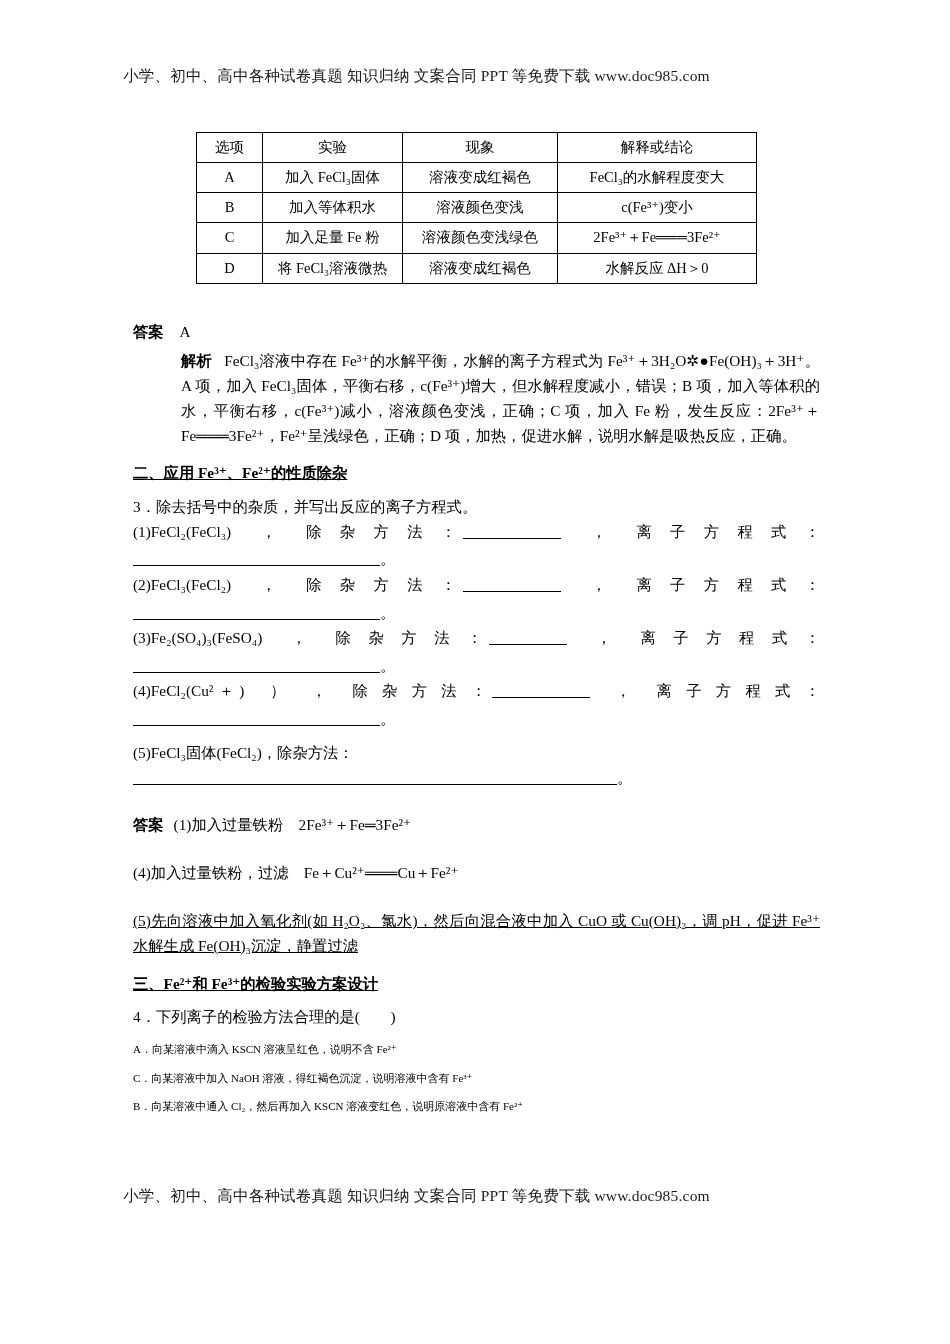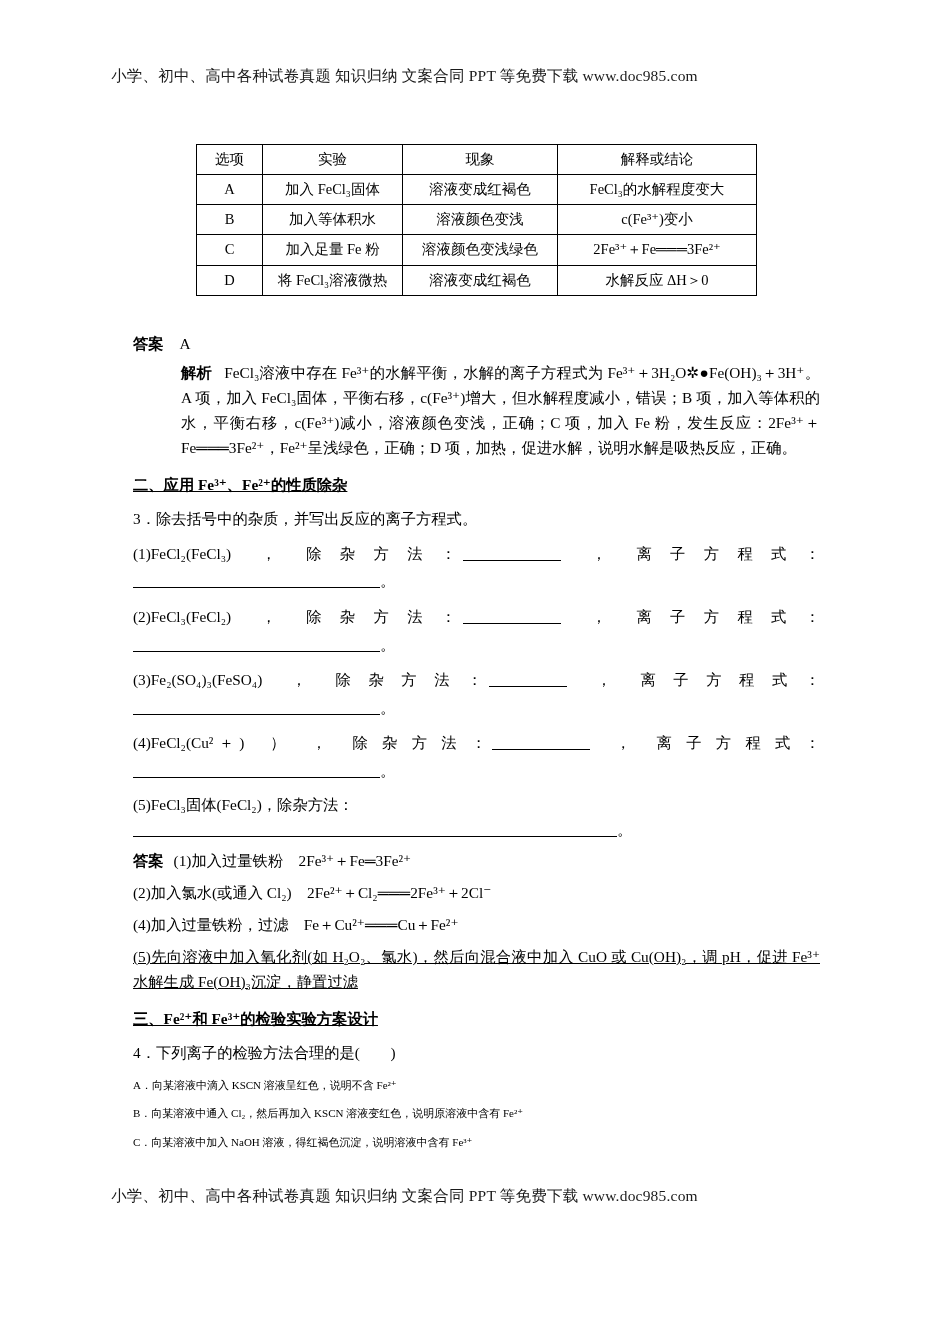--- a/index.html
+++ b/index.html
@@ -12,27 +12,28 @@
     overflow:hidden;
   }
   .page { position:relative; width:950px; height:1344px; box-sizing:border-box; }
 
   .hdr, .ftr {
     position:absolute; left:0; width:809px;
     text-align:center;
     font-size:15.5px;
     letter-spacing:0.2px;
     color:#1a1a1a;
+    padding-left:12px;
   }
   .hdr { top:66px; }
   .ftr { top:1186px; }
 
   .content {
     position:absolute;
-    left:133px; top:144px;
+    left:133px; top:132px;
     width:687px;
   }
 
   
   table.opt {
     border-collapse:collapse;
     margin:0 auto 0 63px;
     width:560px;
     table-layout:fixed;
   }
@@ -50,26 +51,25 @@
   table.opt col.c3 { width:155px; }
   table.opt col.c4 { width:199px; }
 
   
   .blk { font-size:15.3px; line-height:1.62; text-align:justify; }
   .ans-lead { font-weight:bold; }
   .para { margin-top:11px; text-align:justify; text-justify:inter-ideograph; }
   .para.j { text-align:justify; }
   .sec-head { font-weight:bold; font-size:15.3px; margin-top:13px; line-height:1.6;text-decoration:underline; }
   .qline { margin-top:9px; font-size:15.3px; line-height:1.62; }
-  .ansline { margin-top:7px; font-size:15.3px; line-height:1.62; }
+  .ansline { margin-top:23px; font-size:15.3px; line-height:1.62; }
   .optline { margin-top:11px; font-size:11px; line-height:1.62; }
 
   
   .fill {
-    margin-top:10px;
     font-size:15.3px;
     line-height:1.62;
     text-align:justify;
     text-align-last:justify;
   }
   .fill2 {
     font-size:15.3px;
     line-height:1.72;
     margin-top:2px;
   }
@@ -163,31 +163,30 @@
     </div>
     <div class="fill2"><span class="u-l"></span>。</div>
 
     <div class="qline">
       <span>(5)</span><span>FeCl₃固体(FeCl₂)，</span><span>除杂方法：</span><span class="u-xl"></span>。
     </div>
 
     <div class="ansline">
       <span class="ans-lead">答案</span><span style="padding-left:10px;"></span><span>(1)加入过量铁粉　2Fe³⁺＋Fe═3Fe²⁺</span>
     </div>
-    <div class="ansline"><span>(2)加入氯水(或通入 Cl₂)　2Fe²⁺＋Cl₂═══2Fe³⁺＋2Cl⁻</span></div>
     <div class="ansline"><span>(4)加入过量铁粉，过滤　Fe＋Cu²⁺═══Cu＋Fe²⁺</span></div>
     <div class="ansline" style="text-align:justify;text-decoration:underline;"><span>(5)先向溶液中加入氧化剂(如 H₂O₂、氯水)，然后向混合液中加入 CuO 或 Cu(OH)₂，调 pH，促进 Fe³⁺水解生成 Fe(OH)₃沉淀，静置过滤</span></div>
 
     <div class="sec-head">三、Fe²⁺和 Fe³⁺的检验实验方案设计</div>
 
     <div class="qline">
       <span>4</span><span>．下列离子的检验方法合理的是(　　)</span>
     </div>
 
     <div class="optline">A．向某溶液中滴入 KSCN 溶液呈红色，说明不含 Fe²⁺</div>
+    <div class="optline">C．向某溶液中加入 NaOH 溶液，得红褐色沉淀，说明溶液中含有 Fe³⁺</div>
     <div class="optline">B．向某溶液中通入 Cl₂，然后再加入 KSCN 溶液变红色，说明原溶液中含有 Fe²⁺</div>
-    <div class="optline">C．向某溶液中加入 NaOH 溶液，得红褐色沉淀，说明溶液中含有 Fe³⁺</div>
 
   </div>
 
   <div class="ftr">小学、初中、高中各种试卷真题  知识归纳  文案合同  PPT 等免费下载     www.doc985.com</div>
 
 </div>
 
 </body></html>

